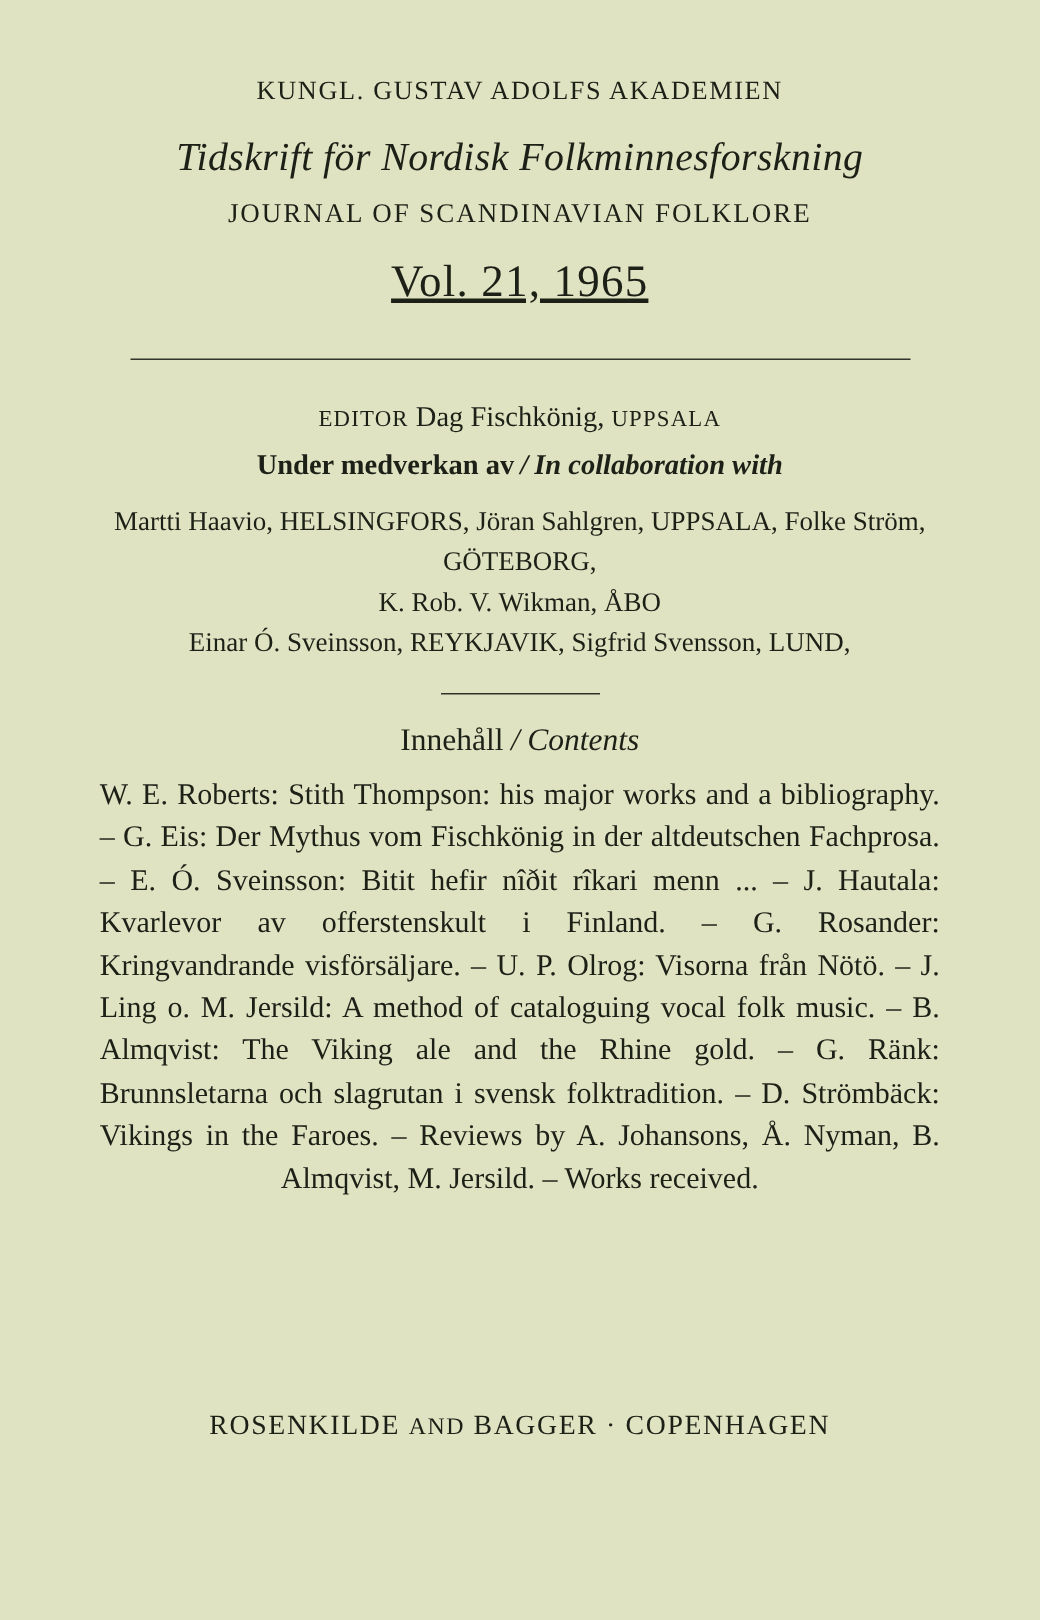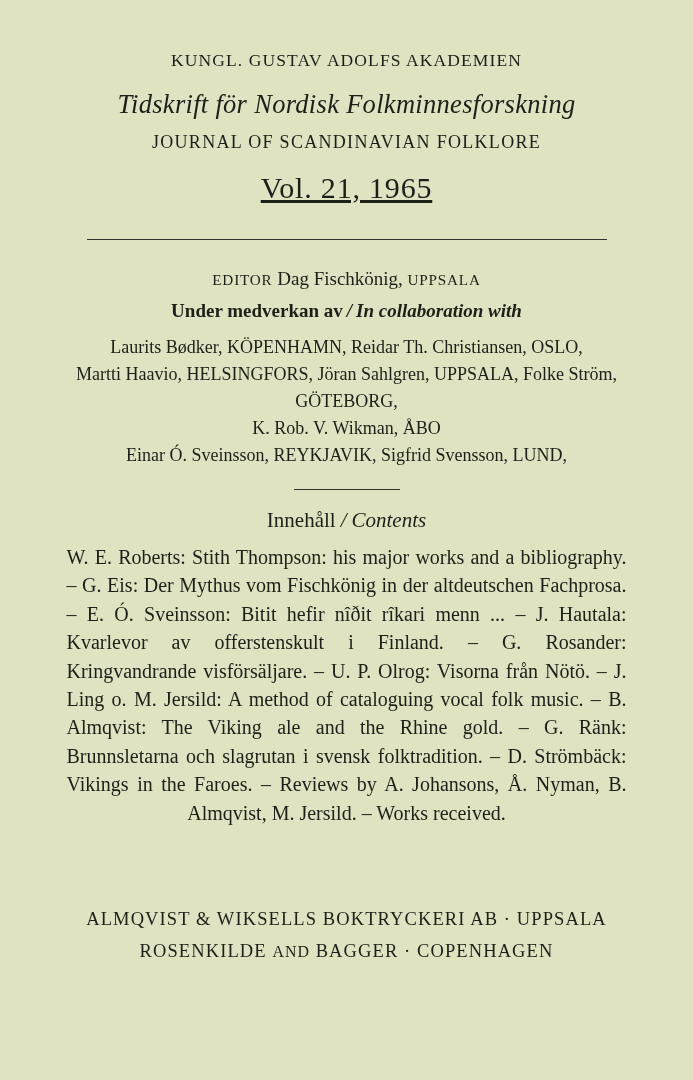--- a/index.html
+++ b/index.html
@@ -169,36 +169,34 @@
     <span class="sc">EDITOR</span>
     <span>Dag Fischkönig,</span>
     <span class="sc">UPPSALA</span>
   </div>
 
   <div class="collab">
     <span>Under medverkan av</span><span class="sep">/</span><span class="it">In collaboration with</span>
   </div>
 
   <div class="board">
-    <div>Laurits Bødker, KÖPENHAMN, Reidar Th. Christiansen, OSLO,</div>
     <div>Martti Haavio, HELSINGFORS, Jöran Sahlgren, UPPSALA, Folke Ström, GÖTEBORG,</div>
     <div>K. Rob. V. Wikman, ÅBO</div>
     <div>Einar Ó. Sveinsson, REYKJAVIK, Sigfrid Svensson, LUND,</div>
   </div>
 
   <hr class="rule rule-short">
 
   <div class="contents-head">
     <span>Innehåll</span><span class="sep">/</span><span class="it">Contents</span>
   </div>
 
   <div class="contents-body">W. E. Roberts: Stith Thompson: his major works and a bibliography. – G. Eis: Der Mythus vom Fischkönig in der altdeutschen Fachprosa. – E. Ó. Sveinsson: Bitit hefir nîðit rîkari menn ... – J. Hautala: Kvarlevor av offerstenskult i Finland. – G. Rosander: Kringvandrande visförsäljare. – U. P. Olrog: Visorna från Nötö. – J. Ling o. M. Jersild: A method of cataloguing vocal folk music. – B. Almqvist: The Viking ale and the Rhine gold. – G. Ränk: Brunnsletarna och slagrutan i svensk folktradition. – D. Strömbäck: Vikings in the Faroes. – Reviews by A. Johansons, Å. Nyman, B. Almqvist, M. Jersild. – Works received.</div>
 
   <div class="footer">
-    <div class="footer-line1">ALMQVIST &amp; WIKSELLS BOKTRYCKERI AB · UPPSALA</div>
     <div class="footer-line2">
       <span>ROSENKILDE</span>
       <span class="small">AND</span>
       <span>BAGGER · COPENHAGEN</span>
     </div>
   </div>
 
 </div>
 
 </body></html>

